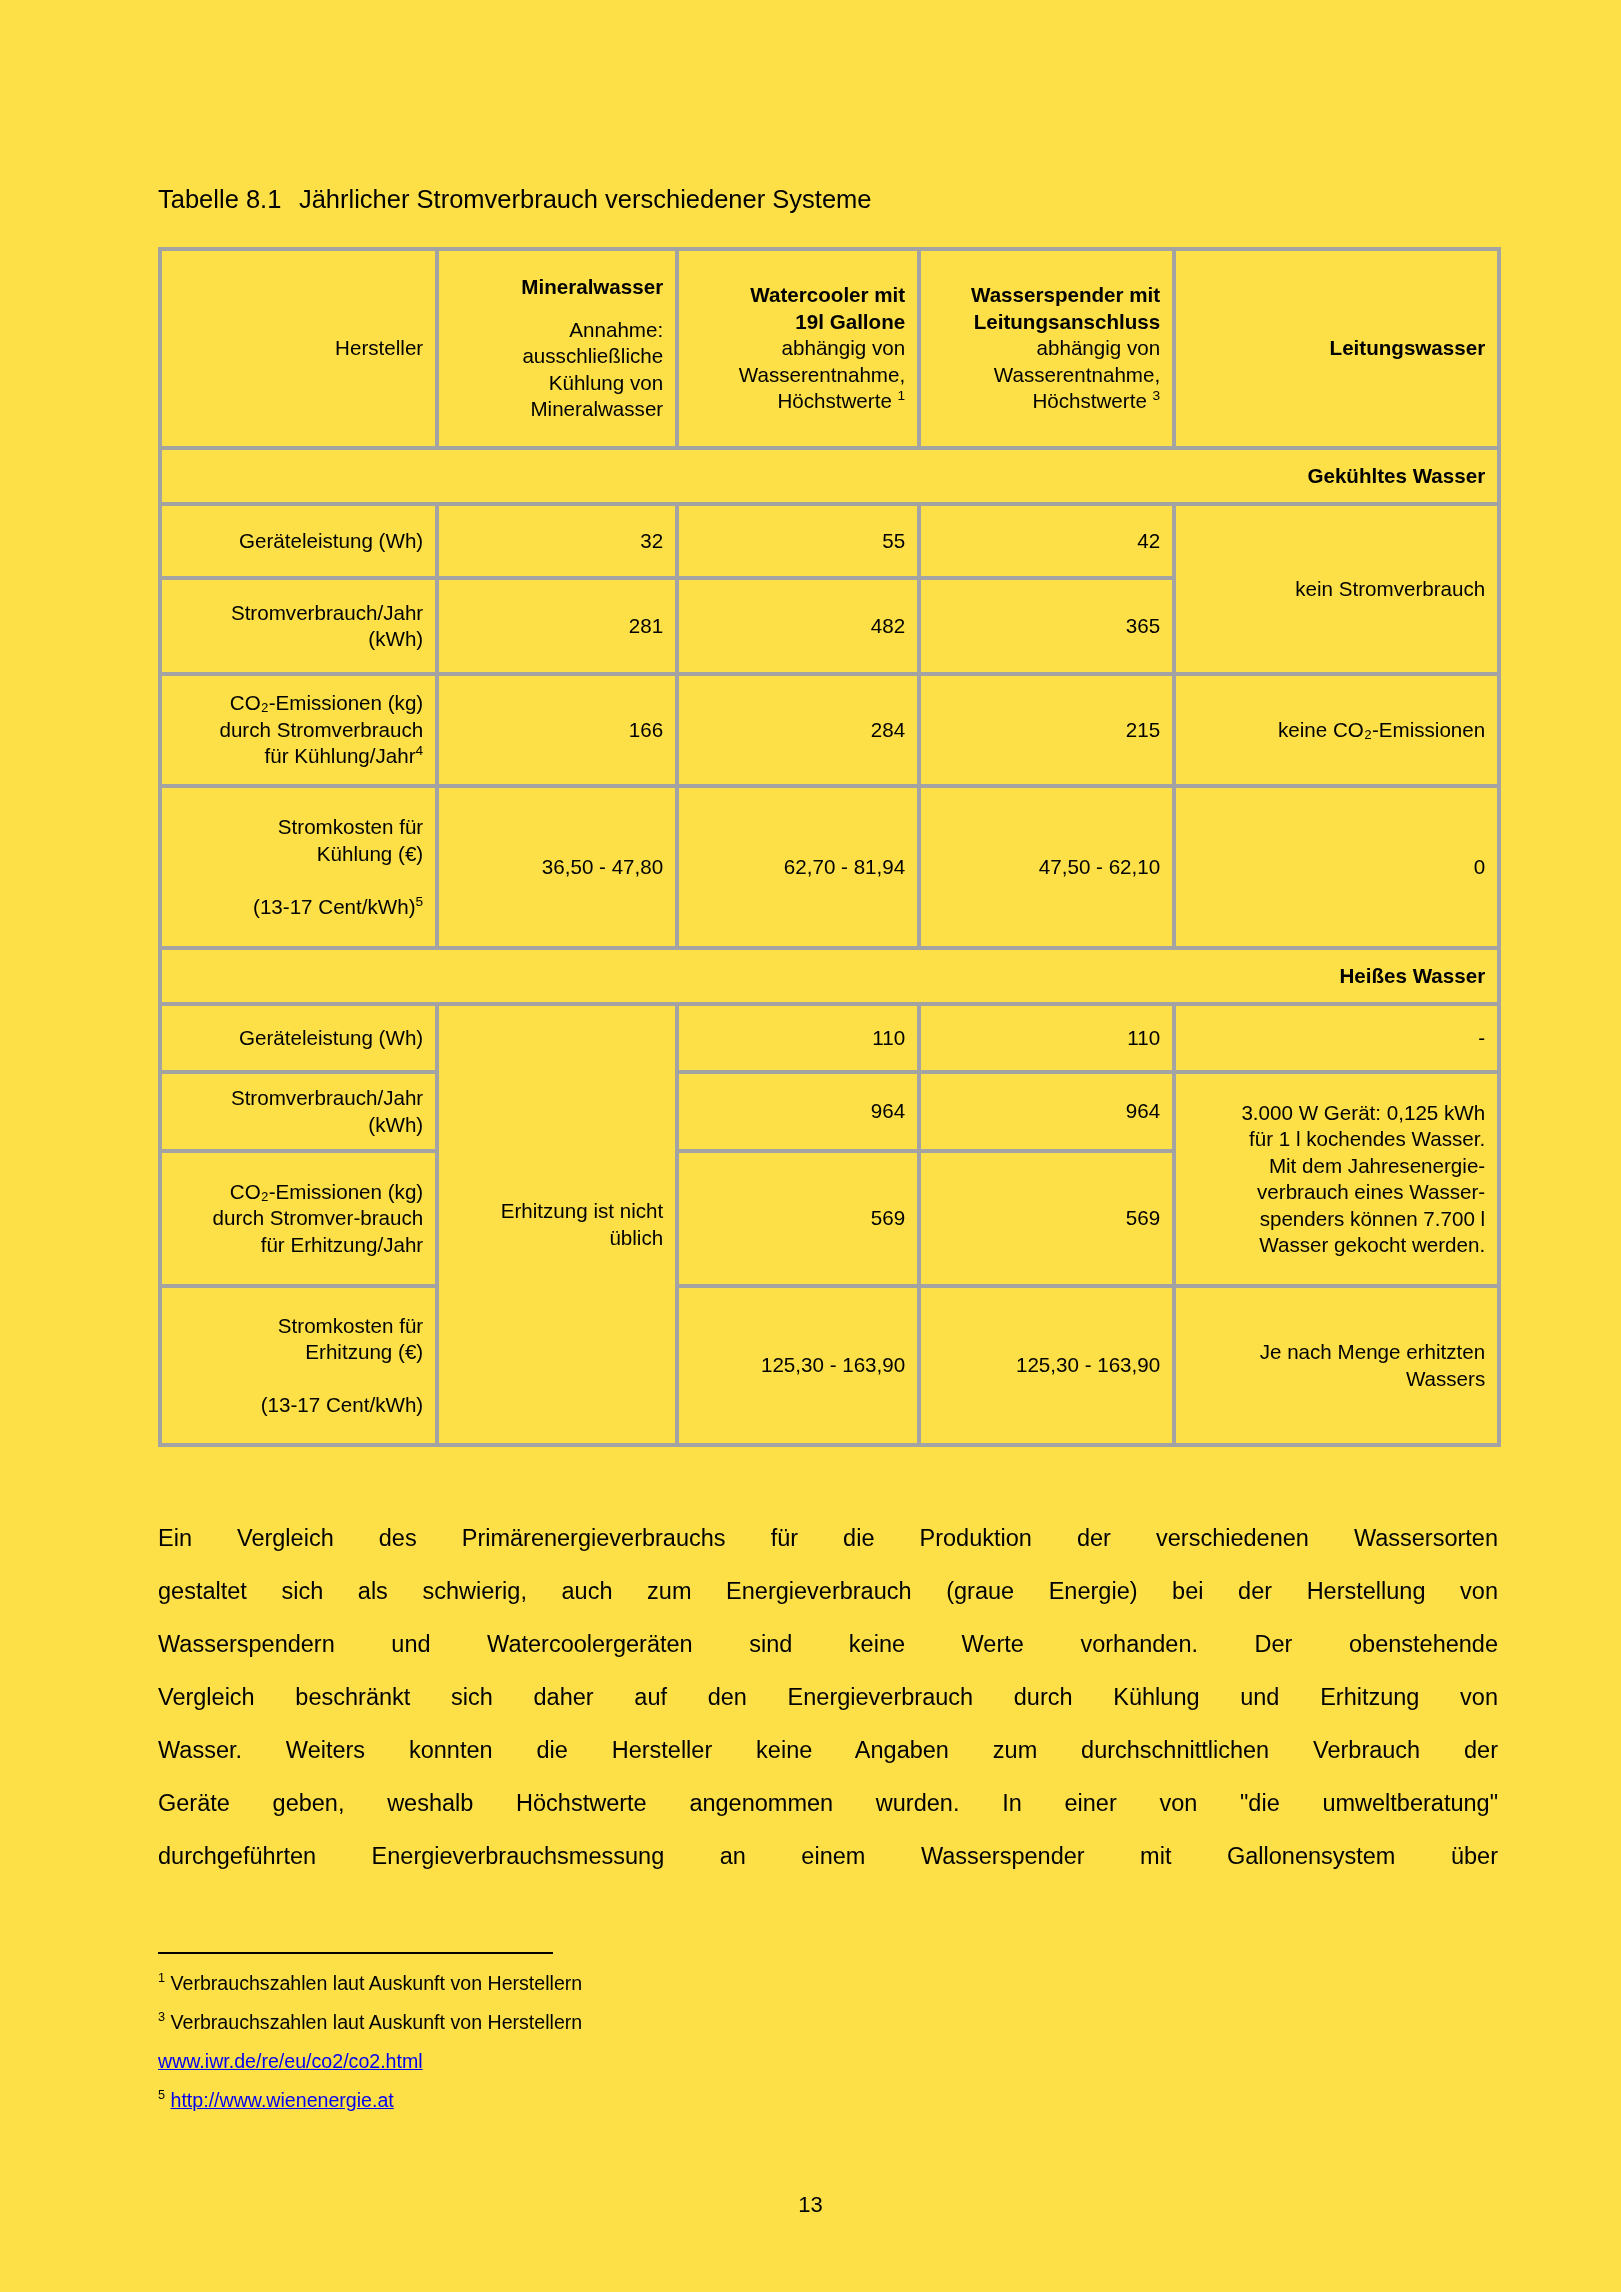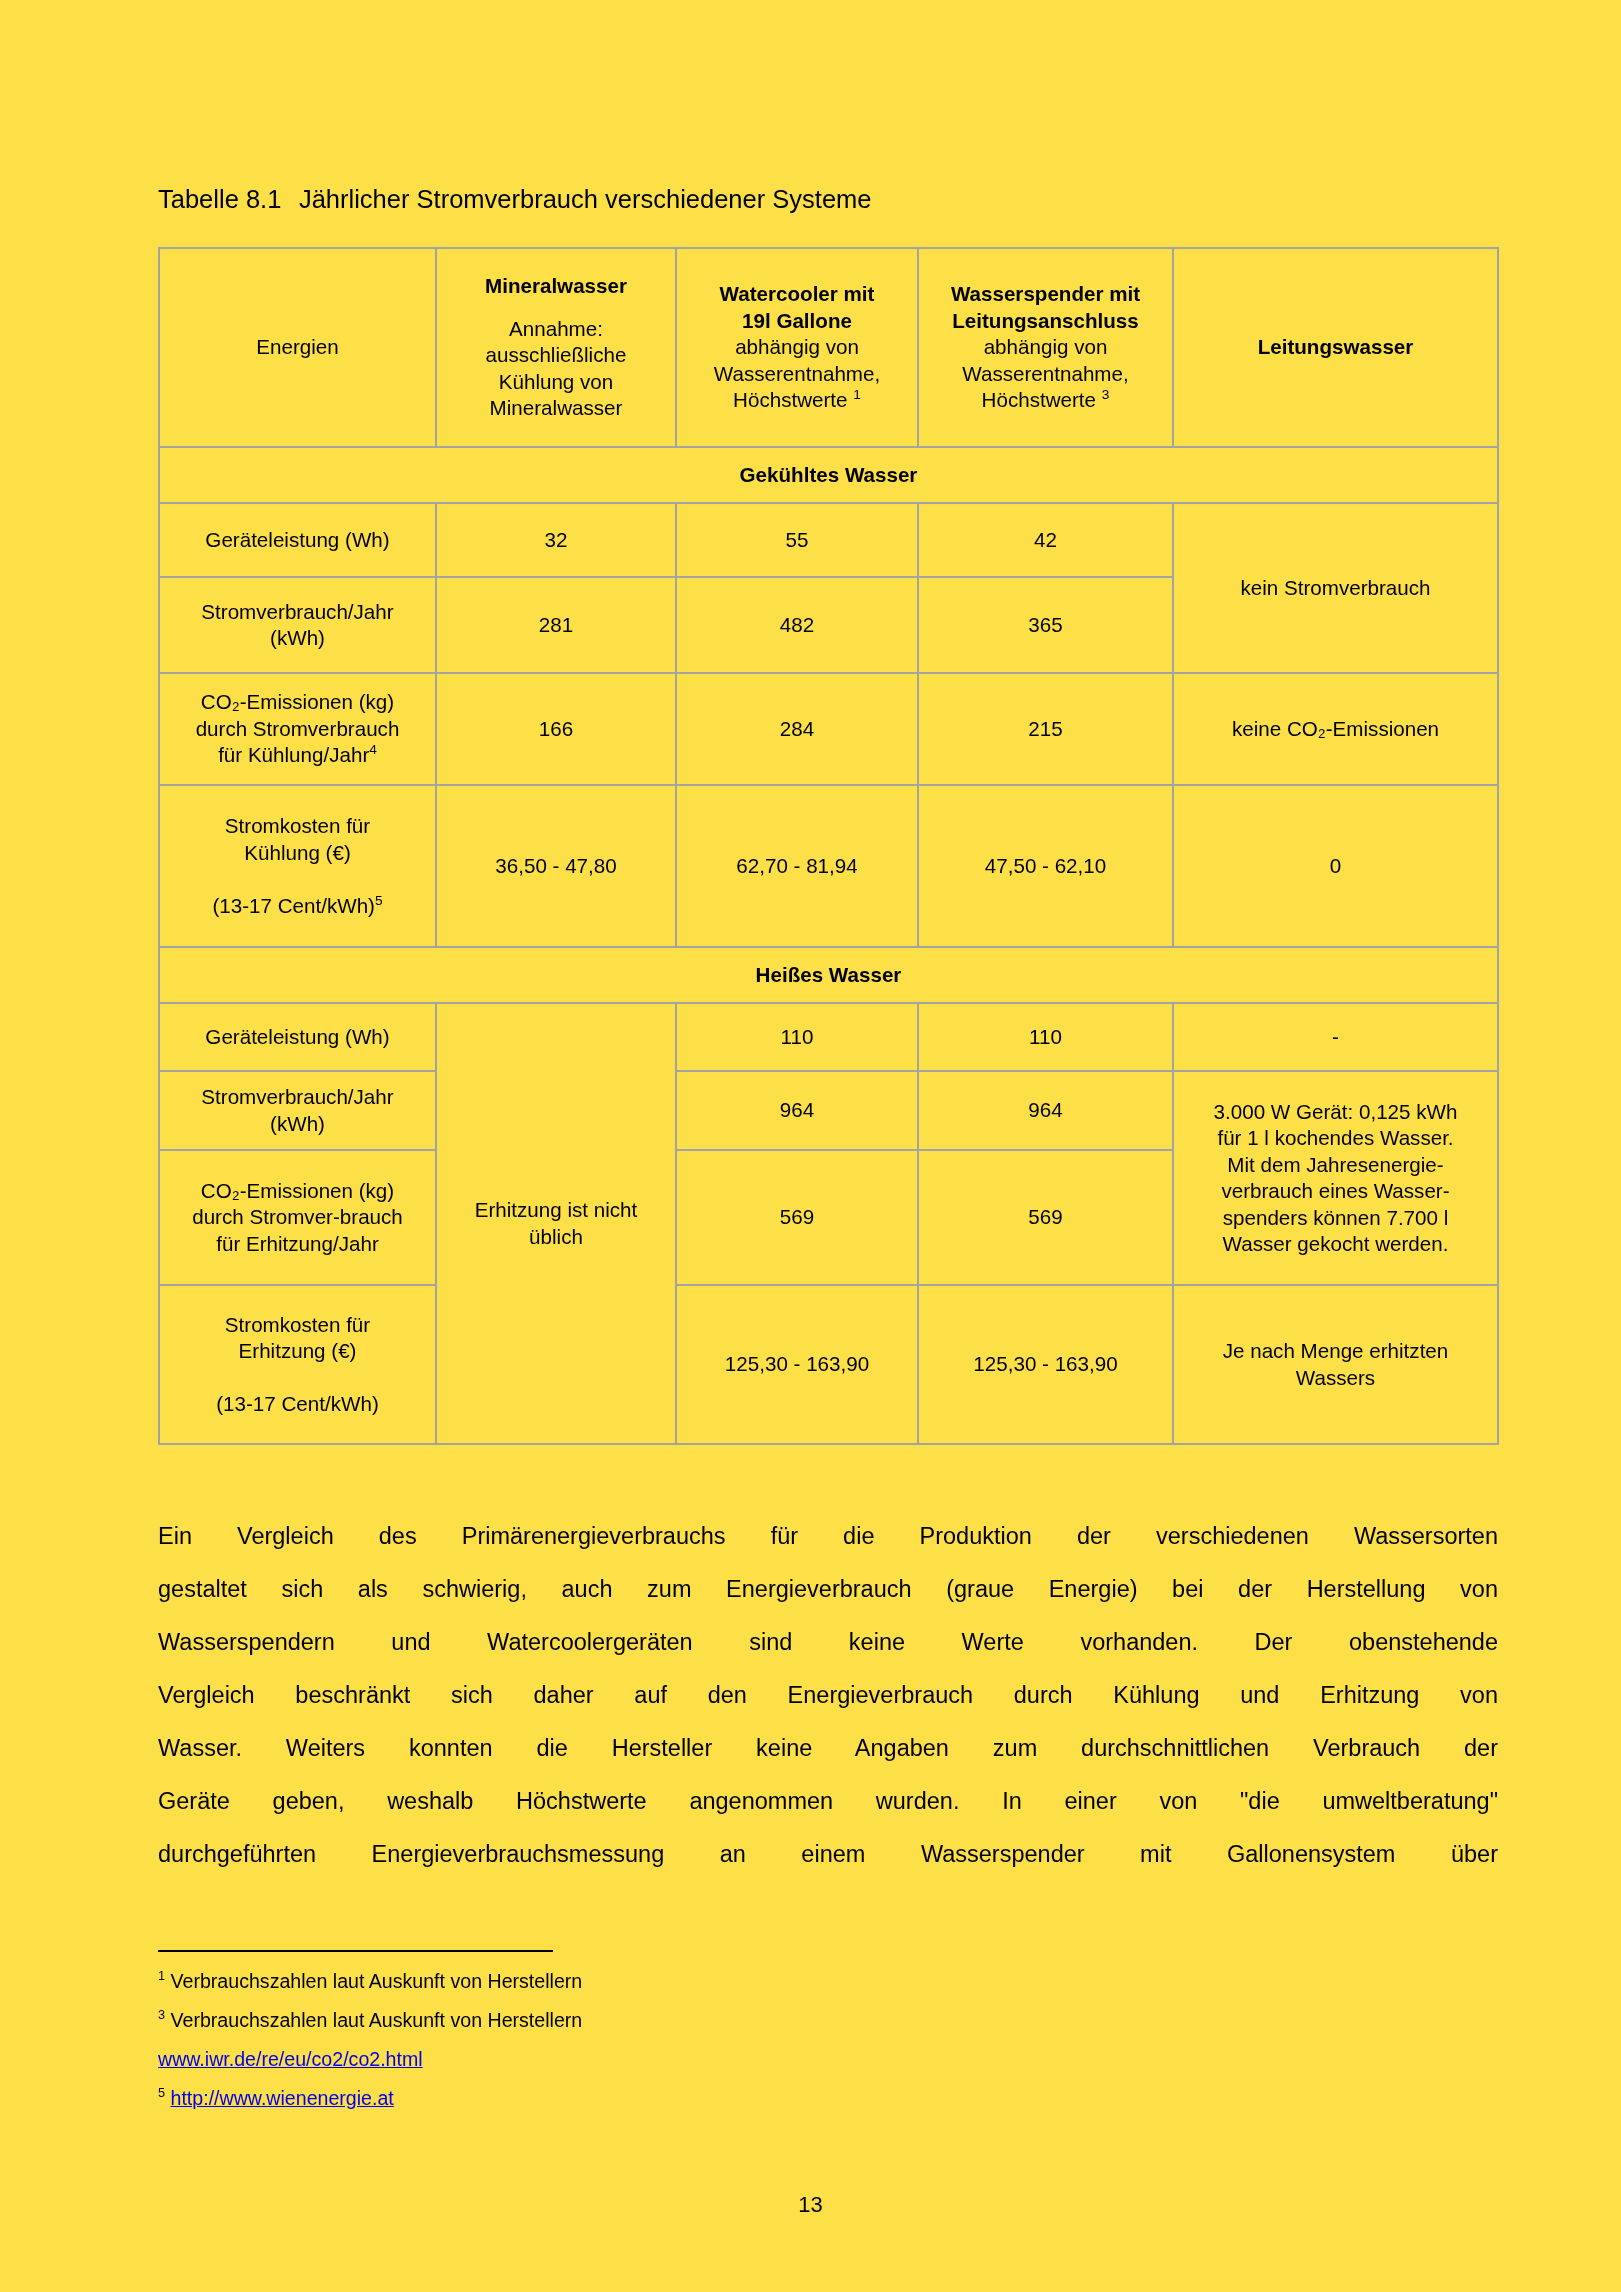--- a/index.html
+++ b/index.html
@@ -23,26 +23,26 @@
   }
   .title-gap { display: inline-block; width: 17.6px; }
 
   table.tbl {
     margin-top: 33px;
     width: 1340px;
     border-collapse: collapse;
     table-layout: fixed;
   }
   table.tbl td {
-    border: 2px solid #a3a3a3;
+    border: 4px solid #a3a3a3;
     padding: 7.8px 11.8px;
     font-size: 20.6px;
     line-height: 26.5px;
     vertical-align: middle;
-    text-align: center;
+    text-align: right;
     overflow: hidden;
   }
   .pre { white-space: pre-line; }
   .b { font-weight: bold; }
   .gap { margin-bottom: 15.7px; }
   td.section-cell { font-weight: bold; }
   sup.fnref { font-size: 13.7px; line-height: 0; vertical-align: super; }
 
   tr.h-head { height: 199px; }
   tr.h-sec  { height: 56px; }
@@ -90,21 +90,21 @@
     <table class="tbl">
       <colgroup>
         <col style="width:277px">
           <col style="width:240px">
           <col style="width:242px">
           <col style="width:255px">
           <col style="width:325px">
       </colgroup>
       <tbody>
         <tr class="h-head">
-          <td>Energien</td>
+          <td>Hersteller</td>
           <td>
             <div class="b gap">Mineralwasser</div>
             <div class="pre">Annahme:
 ausschließliche
 Kühlung von
 Mineralwasser</div>
           </td>
           <td>
             <div class="b pre">Watercooler mit
 19l Gallone</div>

